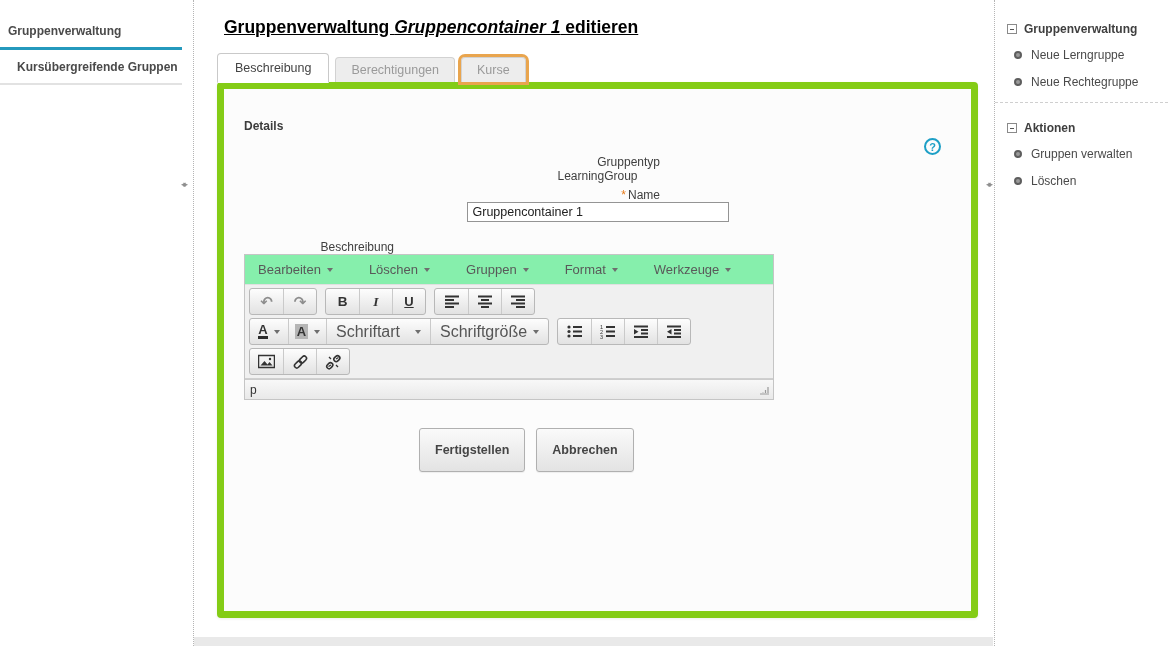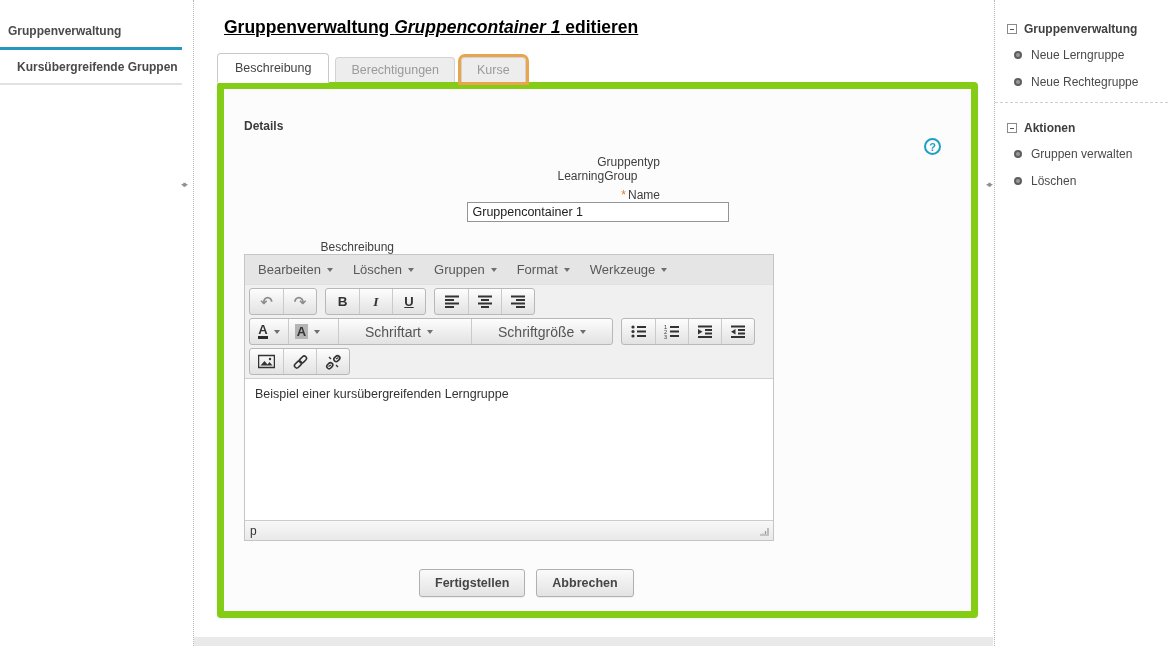--- a/index.html
+++ b/index.html
@@ -33,40 +33,40 @@
   .frow { display:flex; align-items:center; margin-bottom:5px; font-size:12px; color:#3f3f3f; min-height:18px;flex-direction:column; }
   .frow-label { width:150px; text-align:right; margin-right:25px; flex:none; }
   .req { color:#e87b1a; margin-right:2px; }
   .name-input { width:262px; height:20px; border:1px solid #949494; font-size:12.5px; padding:1px 5px; color:#222; font-family:"Liberation Sans", sans-serif; }
   .frow.top { align-items:flex-start; }
   .frow.top .frow-label { padding-top:13px; }
   .cbx { width:13px; height:13px; }
 
   
   .editor { width:530px; border:1px solid #c5c5c5; background:#fff; }
-  .menubar { display:flex; padding:0 3px; background:#e5e5e5; border-bottom:1px solid #e0e0e0; }
+  .menubar { display:flex; padding:0 3px; background:#86efac; border-bottom:1px solid #e0e0e0;gap:16px; }
   .menu-item { display:flex; align-items:center; padding:7px 10px; font-size:13px; color:#595959; cursor:pointer; }
   .caret { width:0; height:0; border-left:3.5px solid transparent; border-right:3.5px solid transparent; border-top:4px solid #6e6e6e; margin-left:6px; }
   .toolbars { background:#f0f0f0; padding:3px 4px 0 4px; border-bottom:1px solid #cfcfcf; }
   .tb-row { display:flex; gap:8px; padding-bottom:3px; }
   .btn-group { display:flex; border:1px solid #b8b8b8; border-radius:3px; background:linear-gradient(#fdfdfd,#e2e2e2); overflow:hidden; }
   .tb-btn { min-width:33px; height:25px; display:flex; align-items:center; justify-content:center; border-left:1px solid #cacaca; cursor:pointer; color:#333; }
   .tb-btn:first-child { border-left:none; }
   .ico-undo { font-size:15px; color:#8d8d8d; font-weight:bold; font-family:"DejaVu Sans", sans-serif; }
   .ico-bold { font-weight:bold; font-size:13.5px; }
   .ico-italic { font-style:italic; font-size:13.5px; font-family:"Liberation Serif", serif; font-weight:bold; }
   .ico-under { font-weight:bold; font-size:13px; text-decoration:underline; }
   .ico-A { font-weight:bold; font-size:13px; border-bottom:3px solid #2b2b2b; line-height:12px; }
   .ico-Abg { font-weight:bold; font-size:13px; background:#b5b5b5; padding:0 2px; }
-  .combo { padding:0 26px; font-size:14px; color:#555; min-width:104px; justify-content:space-between;margin-left:12px; }
+  .combo { padding:0 9px; font-size:16px; color:#555; min-width:104px; justify-content:space-between; }
   .tb-content { height:141px; padding:8px 10px; font-size:12.5px; color:#333; background:#fff; cursor:text; }
   .statusbar { height:20px; background:linear-gradient(#f8f8f8,#e9e9e9); border-top:1px solid #ccc; display:flex; justify-content:space-between; align-items:center; padding:0 3px 0 5px; font-size:12px; color:#333; }
 
   .btn-row { display:flex; gap:11px; margin:28px 0 0 175px; }
-  .btn { background:linear-gradient(#fafafa,#e3e3e3); border:1px solid #b0b0b0; border-radius:3px; padding:6px 15px; font-size:12.5px; font-weight:bold; color:#454545; cursor:pointer; font-family:"Liberation Sans", sans-serif; box-shadow:0 1px 1px rgba(0,0,0,.06); }
+  .btn { background:linear-gradient(#fafafa,#e3e3e3); border:1px solid #b0b0b0; border-radius:3px; padding:14px 15px; font-size:12.5px; font-weight:bold; color:#454545; cursor:pointer; font-family:"Liberation Sans", sans-serif; box-shadow:0 1px 1px rgba(0,0,0,.06); }
 
   .footer-band { position:absolute; left:194px; right:175px; bottom:0; height:9px; background:#e9e9e9; }
 
   
   .right-col { width:174px; flex:none; border-left:1px dotted #b5b5b5; padding:22px 4px 0 12px; }
   .rsec-head { display:flex; align-items:center; gap:7px; font-size:12px; font-weight:bold; color:#3f3f3f; margin-bottom:12px; cursor:pointer; }
   .collapse-icon { width:10px; height:10px; border:1px solid #8a8a8a; background:#fff; position:relative; flex:none; }
   .collapse-icon::after { content:""; position:absolute; left:2px; right:2px; top:4px; border-top:1px solid #555; }
   .ritem { display:flex; align-items:center; gap:9px; margin:0 0 13px 7px; font-size:12px; color:#4a4a4a; cursor:pointer; }
   .bullet-icon { width:8px; height:8px; border-radius:50%; background:#9a9a9a; border:2px solid #5e5e5e; flex:none; }
@@ -254,21 +254,20 @@
                         <rect x="0" y="5.7" width="6.5" height="4.6" rx="2.3"></rect>
                         <rect x="10" y="5.7" width="6.5" height="4.6" rx="2.3"></rect>
                       </g>
                       <path d="M4 3l2 2M13 13l-2-2M3.5 12.5L6 11M13.5 3.5L11 5" stroke="#333" stroke-width="1.3" fill="none"></path>
                     </svg>
                   </div>
               </div>
             </div>
           </div>
 
-          <div class="tb-content"><span>Beispiel einer kursübergreifenden Lerngruppe</span></div>
 
           <div class="statusbar">
             <span>p</span>
             <svg width="11" height="11">
                 <path d="M10 1v9H1z" fill="none"></path>
                 <path d="M9 3v6M6.5 6v3M4 8.5v0.5M1 10h9M9 10h0" stroke="#999" stroke-width="1.2" fill="none"></path>
                 <path d="M10 0L0 10" stroke="none"></path>
               </svg>
           </div>
         </div>

